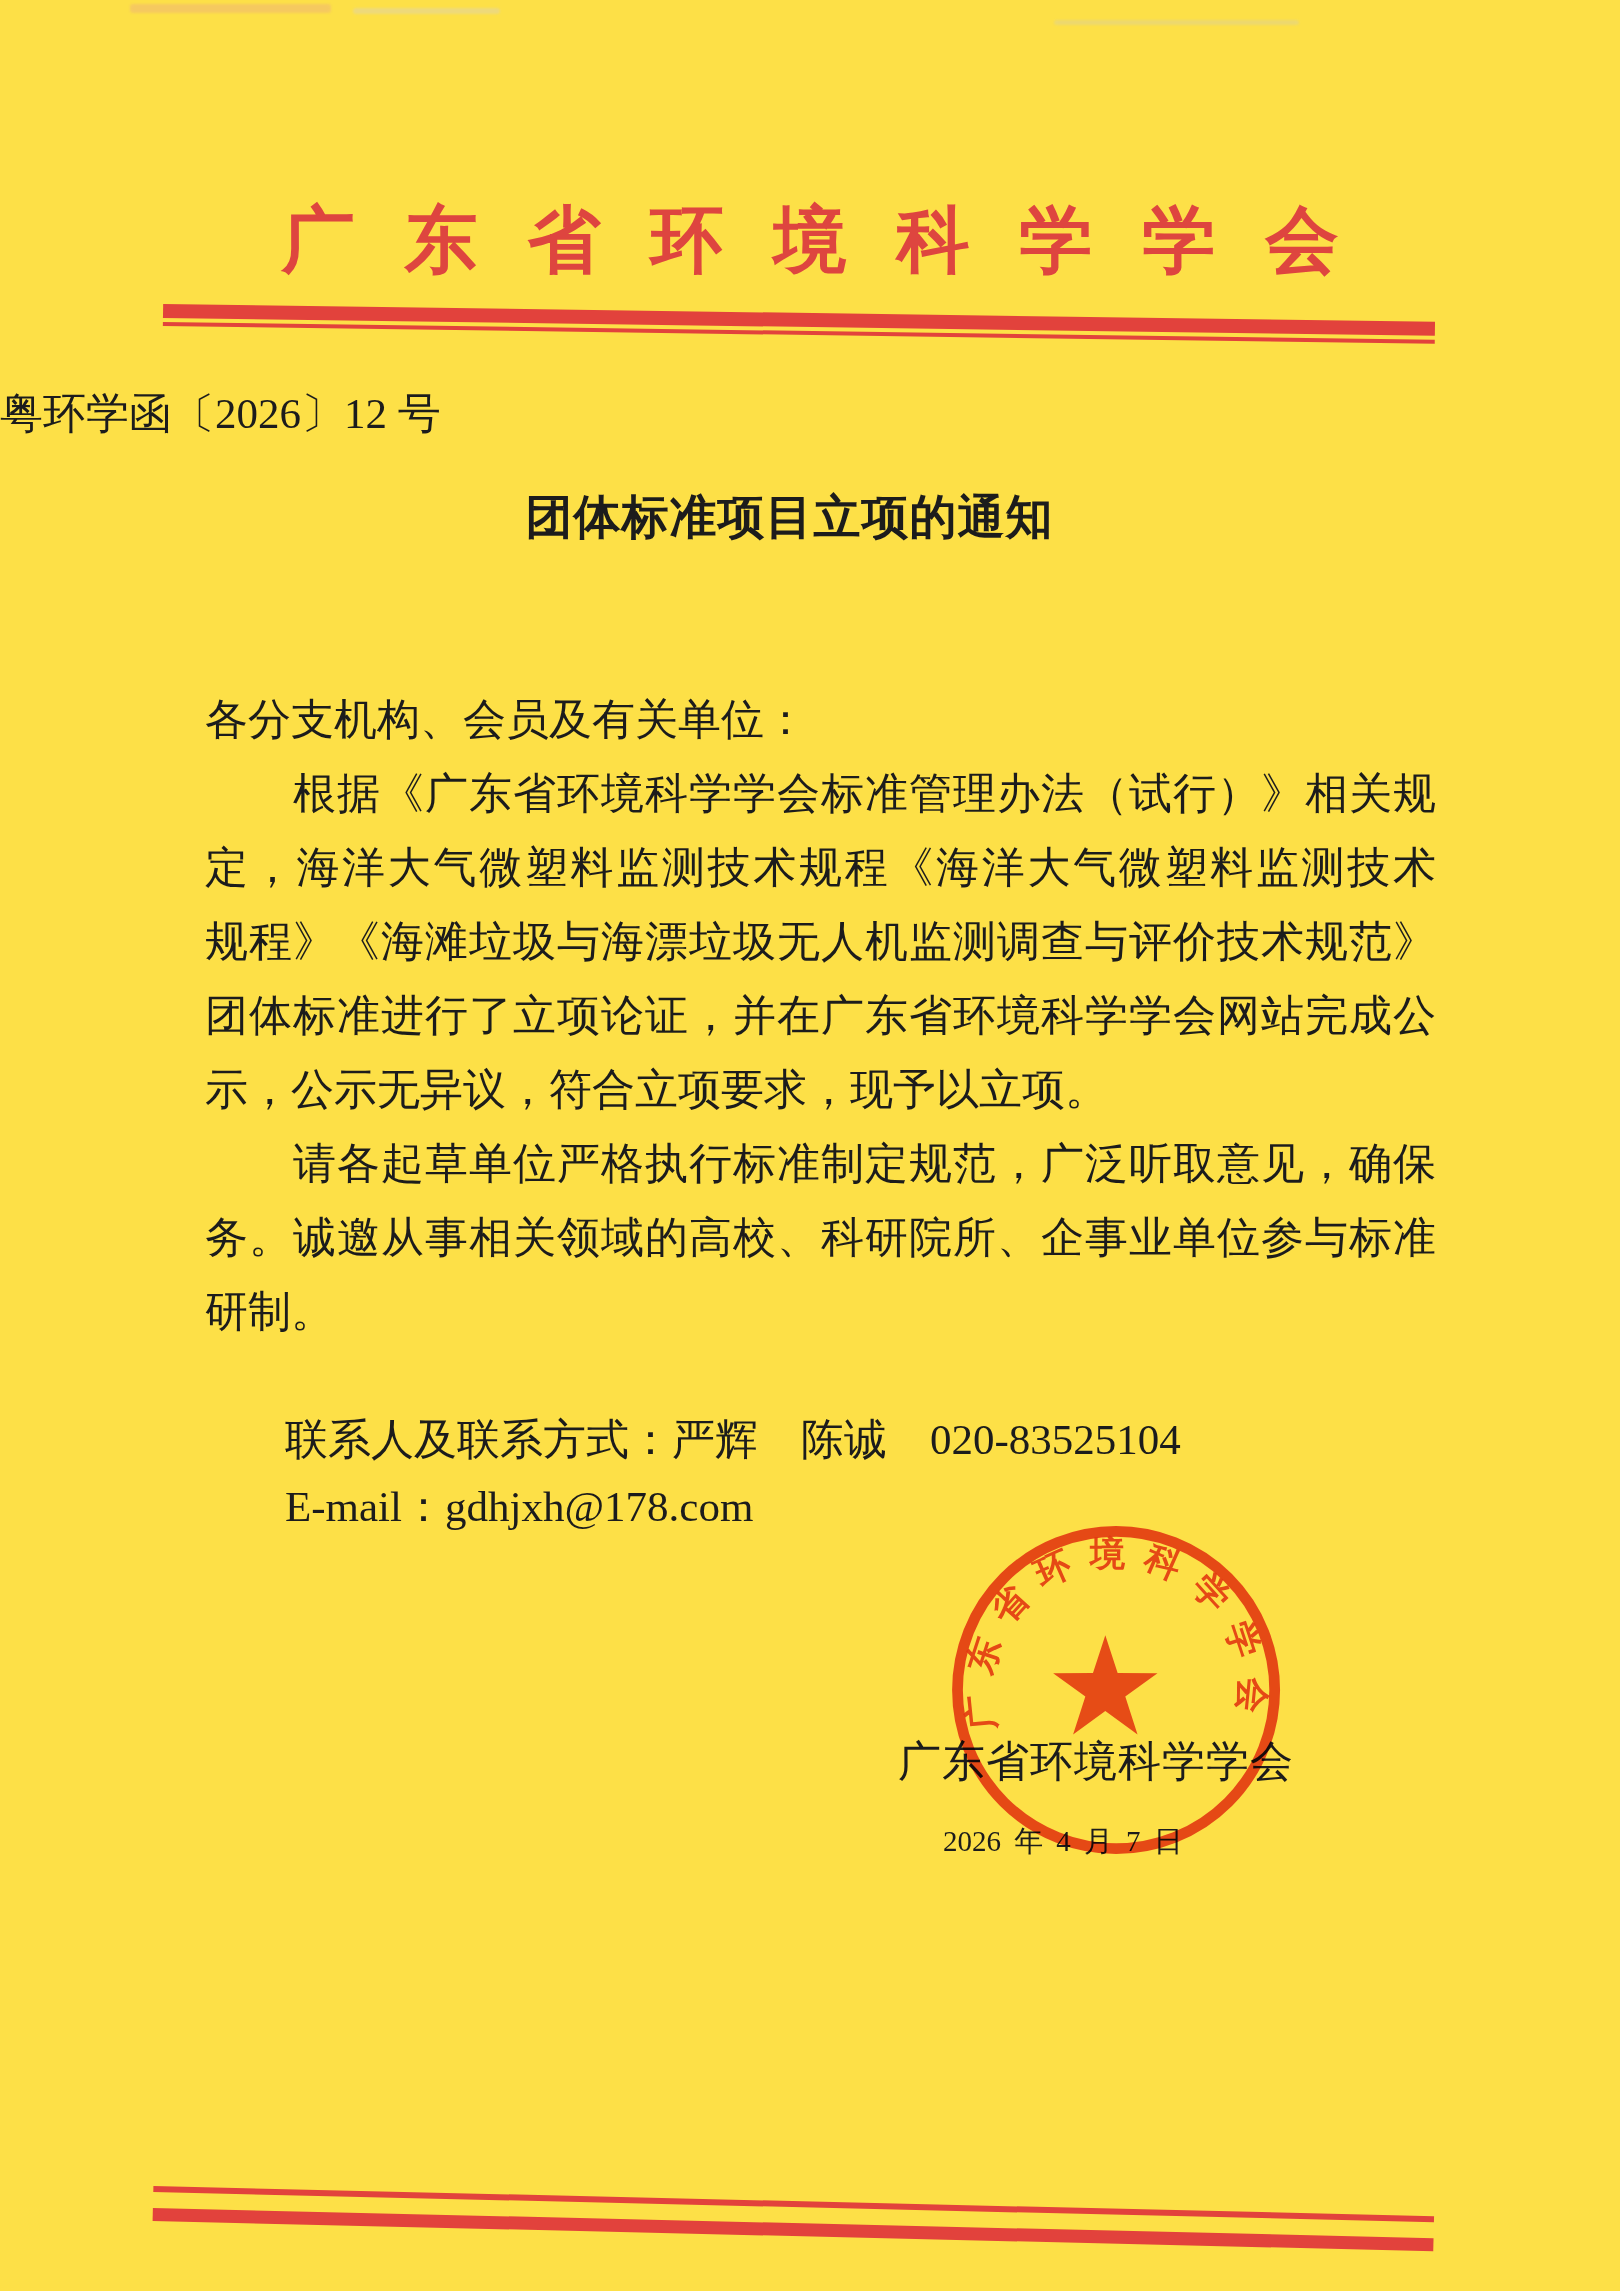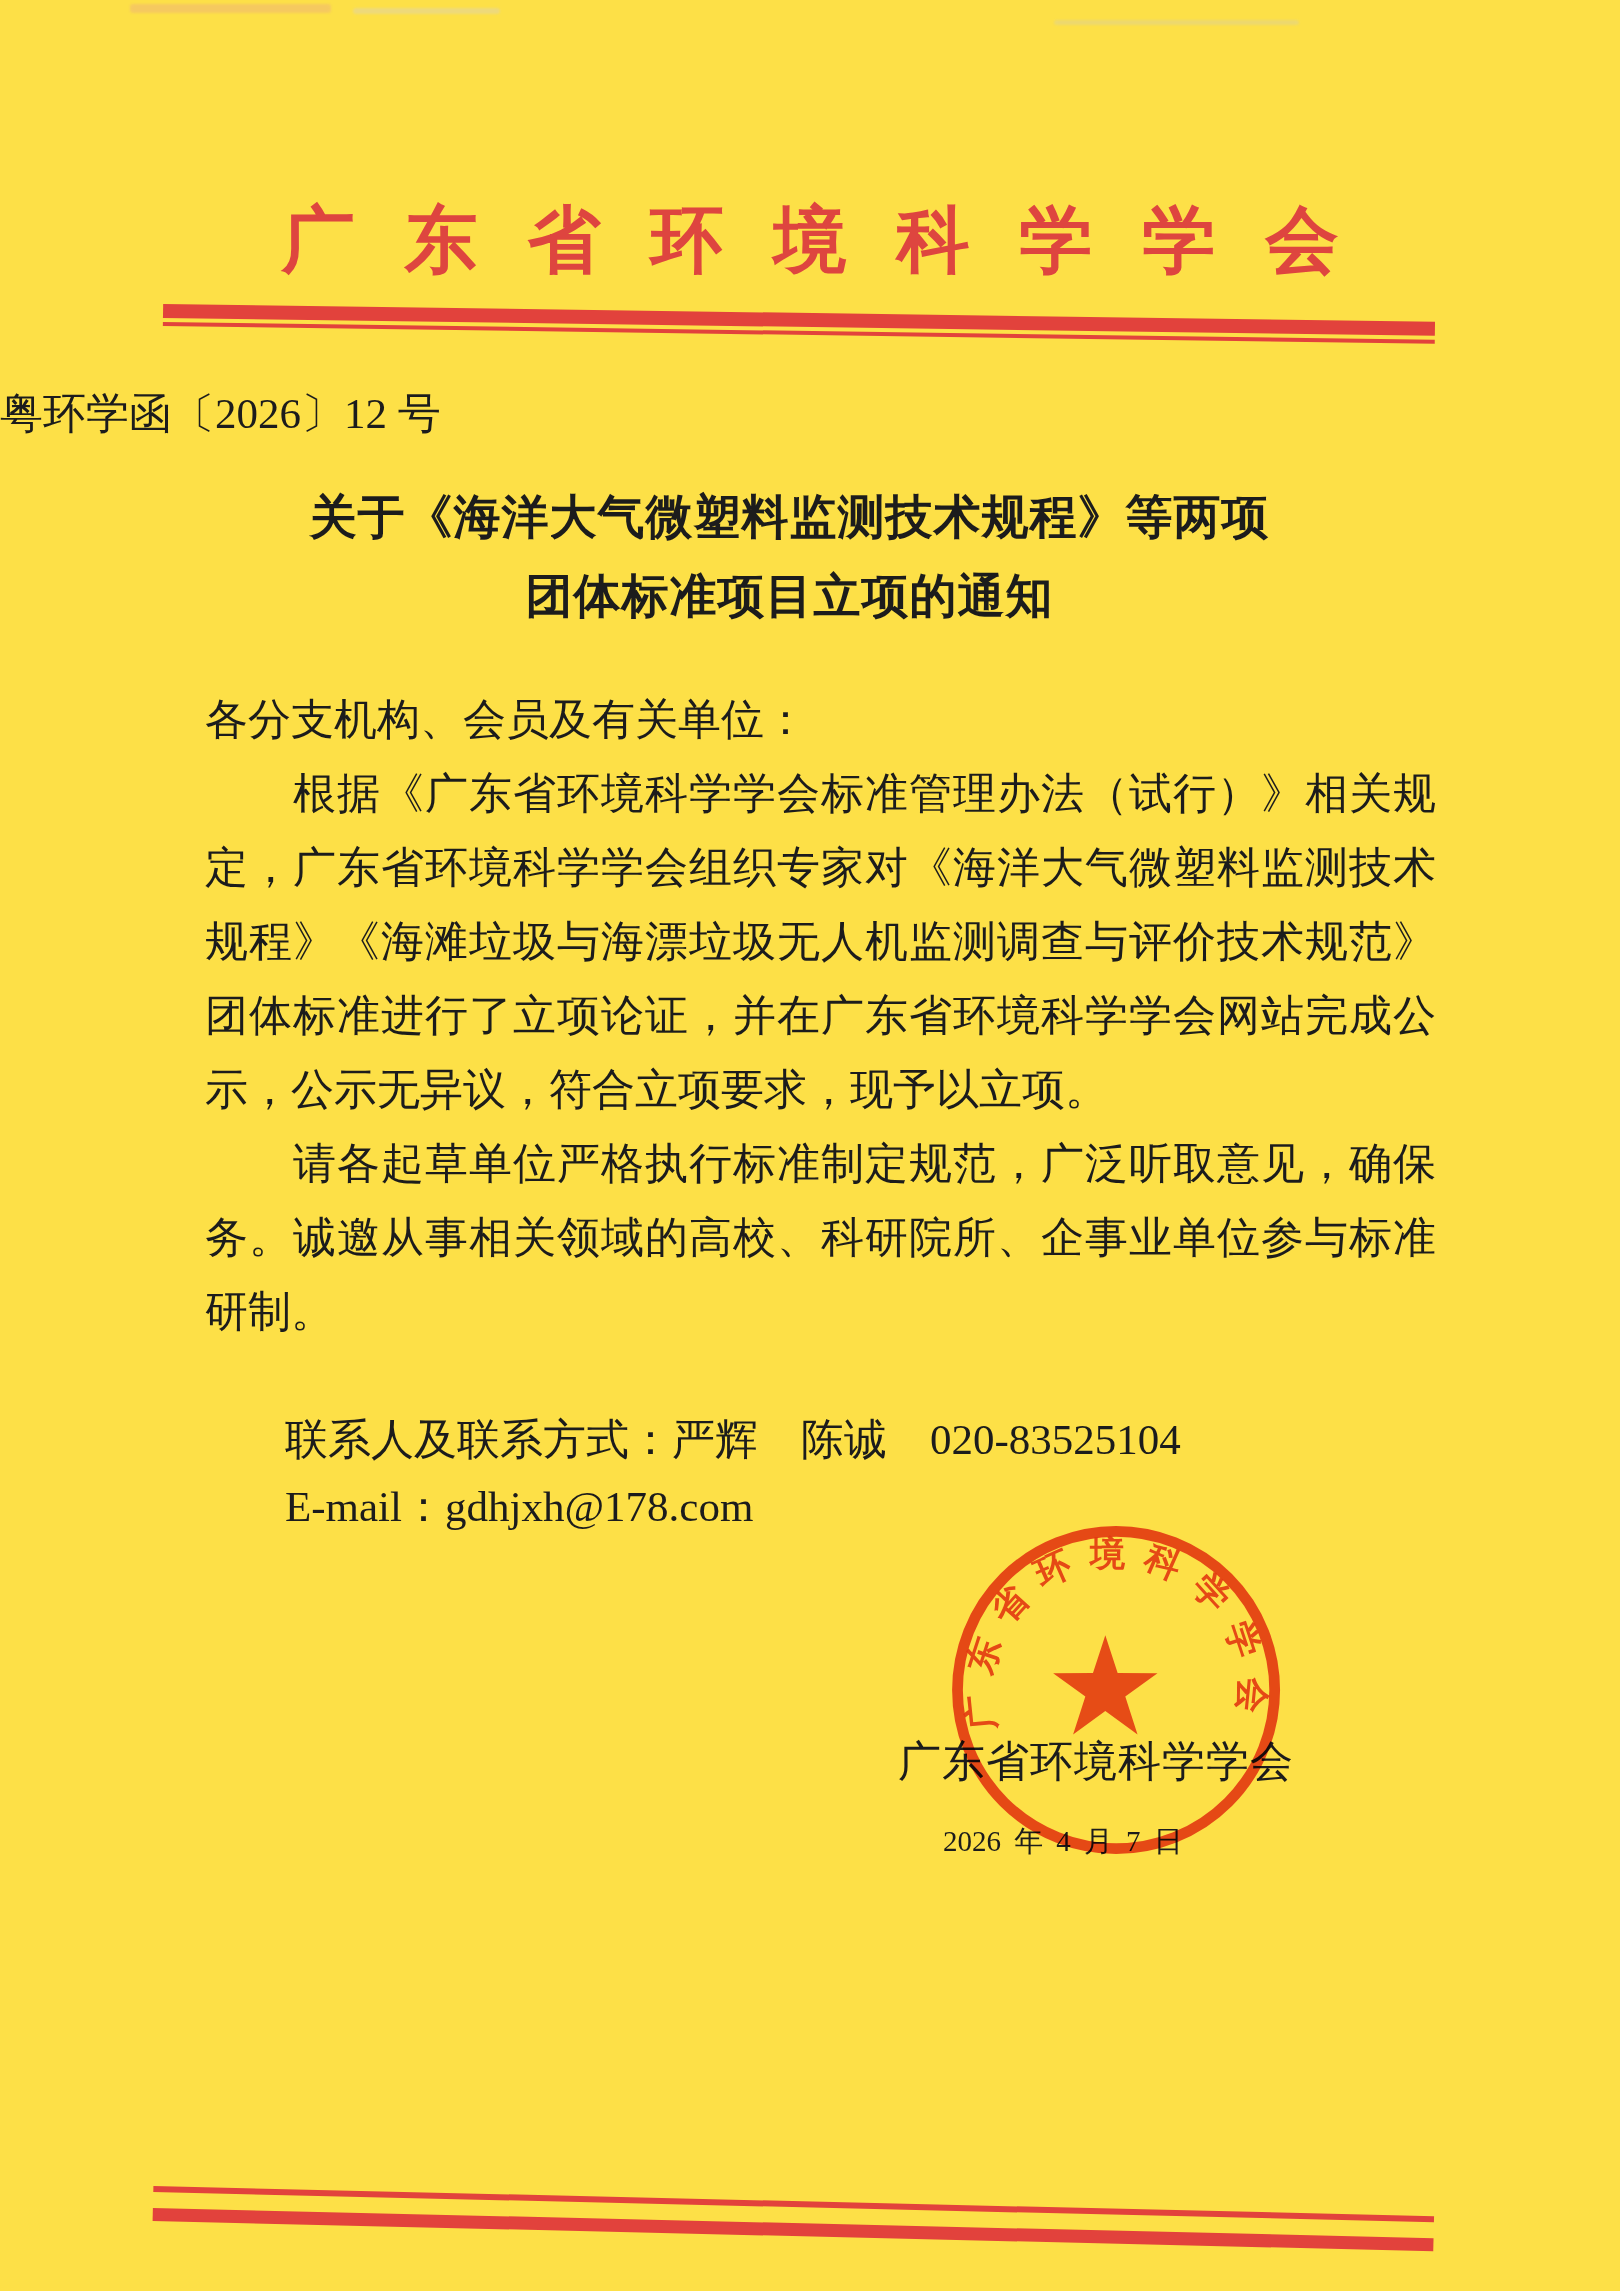--- a/index.html
+++ b/index.html
@@ -93,28 +93,27 @@
 
   <div class="rules header-rules">
     <div class="bar thick"></div>
     <div class="gap"></div>
     <div class="bar thin"></div>
   </div>
 
   <div class="doc-number">粤环学函〔2026〕12 号</div>
 
   <div class="doc-title">
-    <div>关于《海洋大气微塑料监测技术规程》等两项</div>
     <div>团体标准项目立项的通知</div>
   </div>
 
   <div class="body-text">
     <div class="line">各分支机构、会员及有关单位：</div>
     <div class="line fill">　　根据《广东省环境科学学会标准管理办法（试行）》相关规</div>
-    <div class="line fill">定，广东省环境科学学会组织专家对《海洋大气微塑料监测技术</div>
+    <div class="line fill">定，海洋大气微塑料监测技术规程《海洋大气微塑料监测技术</div>
     <div class="line fill">规程》《海滩垃圾与海漂垃圾无人机监测调查与评价技术规范》</div>
     <div class="line fill">团体标准进行了立项论证，并在广东省环境科学学会网站完成公</div>
     <div class="line">示，公示无异议，符合立项要求，现予以立项。</div>
     <div class="line fill">　　请各起草单位严格执行标准制定规范，广泛听取意见，确保</div>
     <div class="line fill">务。诚邀从事相关领域的高校、科研院所、企事业单位参与标准</div>
     <div class="line">研制。</div>
   </div>
 
   <div class="contact">
     <div>联系人及联系方式：严辉　陈诚　020-83525104</div>

